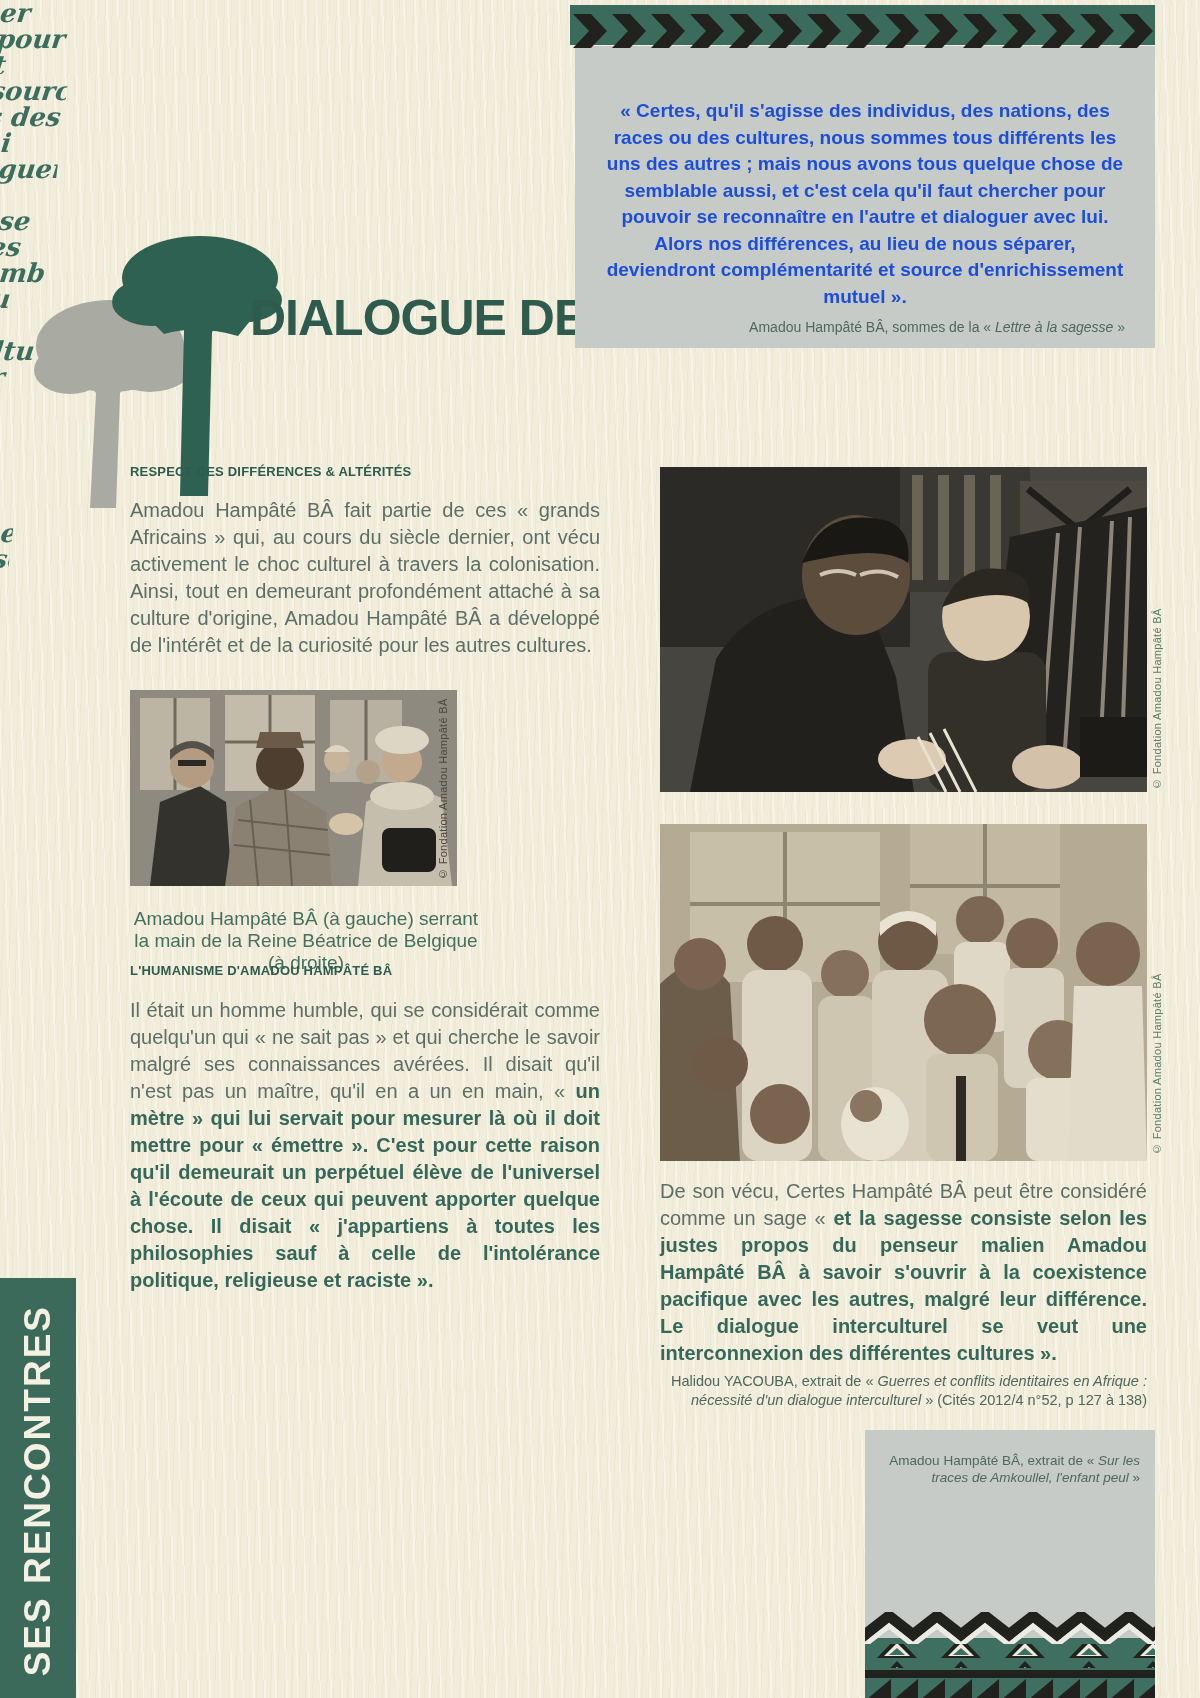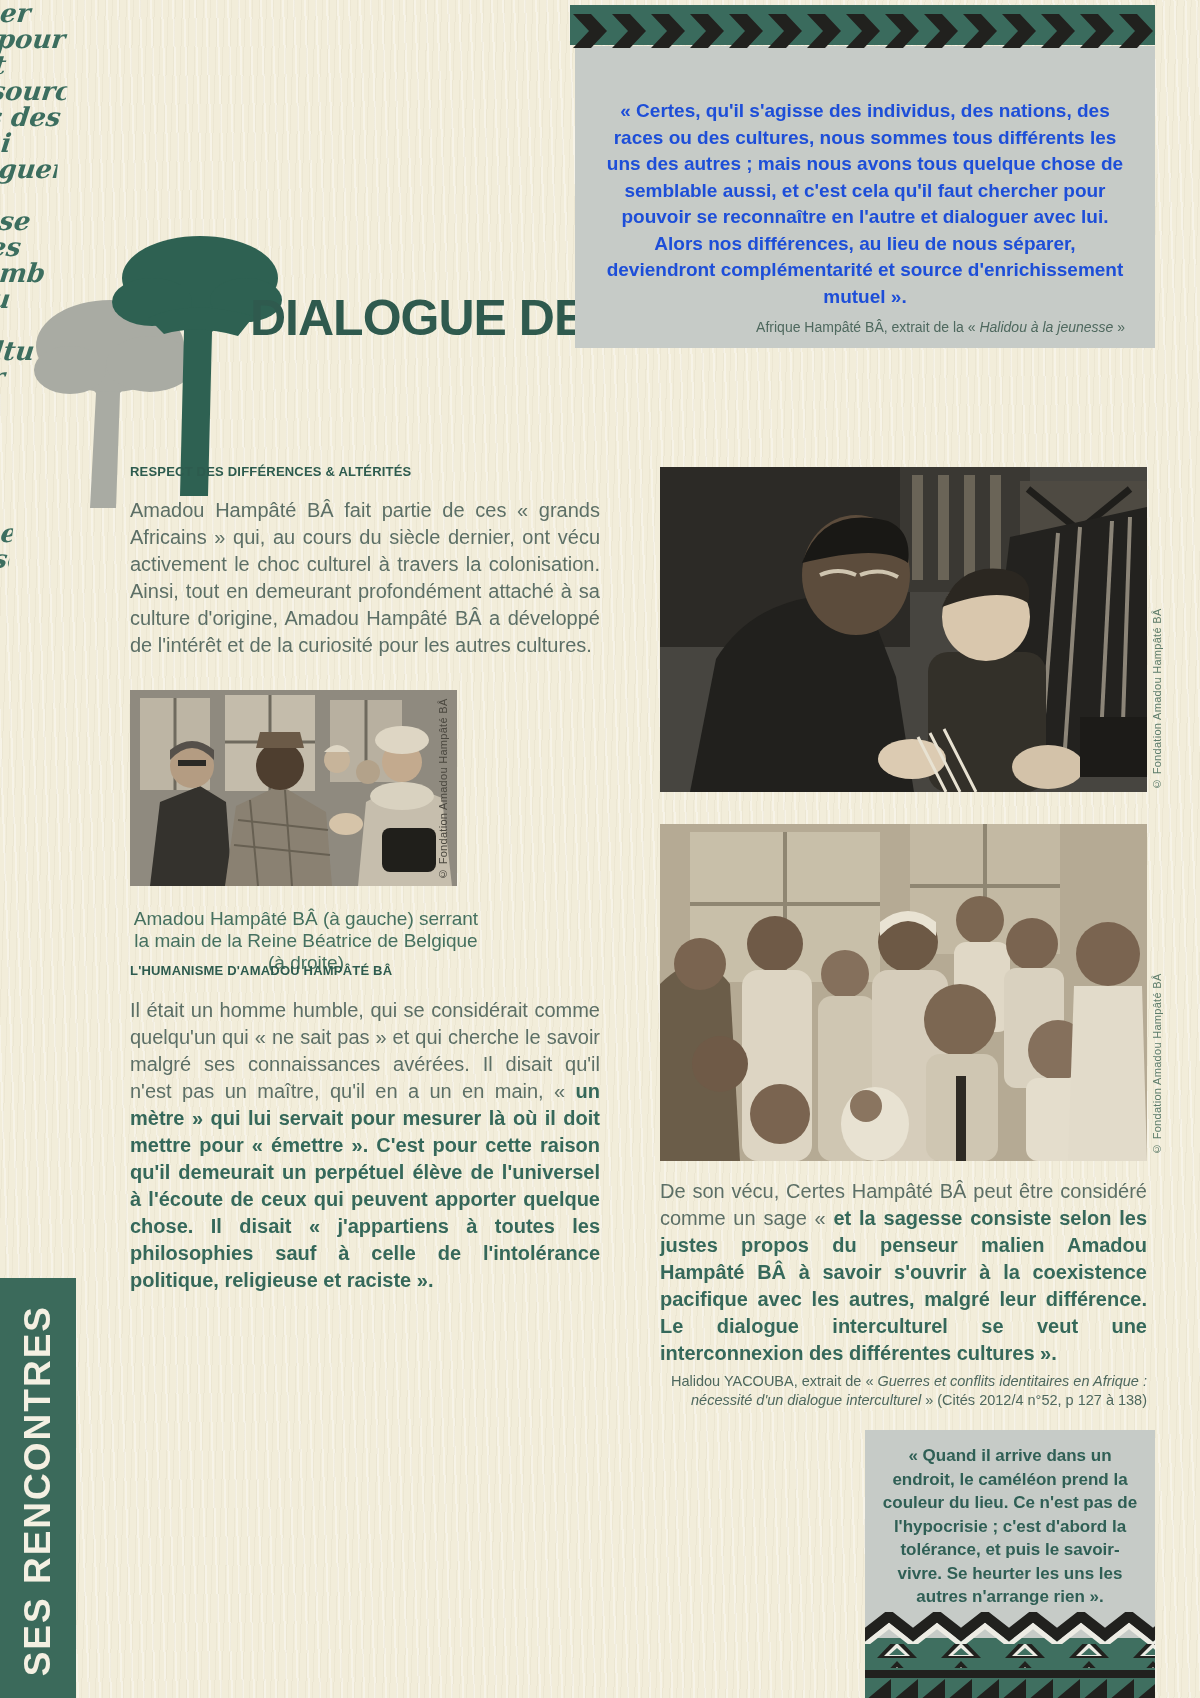--- a/index.html
+++ b/index.html
@@ -149,21 +149,21 @@
           <path d="M3 9 L21 9 L37 26 L21 43 L3 43 L19 26 Z" fill="#21211e"></path>
         </pattern>
       </defs>
       <rect width="585" height="40" fill="#3a6b5d"></rect>
       <rect y="4" width="585" height="50" fill="url(#arrpat)"></rect>
     </svg>
   </div>
 
   <div class="top-quote-box">
     <p class="quote-text">« Certes, qu'il s'agisse des individus, des nations, des races ou des cultures, nous sommes tous différents les uns des autres ; mais nous avons tous quelque chose de semblable aussi, et c'est cela qu'il faut chercher pour pouvoir se reconnaître en l'autre et dialoguer avec lui. Alors nos différences, au lieu de nous séparer, deviendront complémentarité et source d'enrichissement mutuel ».</p>
-    <p class="quote-attr"><span>Afrique Hampâté BÂ, extrait de la « </span><i>Halidou à la jeunesse</i><span> »</span></p>
+    <p class="quote-attr"><span>Amadou Hampâté BÂ, sommes de la « </span><i>Lettre à la sagesse</i><span> »</span></p>
   </div>
 
   <div class="logo">
     <svg width="260" height="330" viewBox="0 0 260 330">
       <g fill="#a9aba3">
         <polygon points="62,330 68,215 54,200 106,200 92,215 88,330"></polygon>
         <ellipse cx="82" cy="168" rx="74" ry="46"></ellipse>
         <ellipse cx="42" cy="192" rx="36" ry="24"></ellipse>
         <ellipse cx="122" cy="186" rx="44" ry="28"></ellipse>
       </g>
@@ -301,21 +301,20 @@
       <rect x="296" y="252" width="10" height="85" fill="#2e2a24"></rect>
     </svg>
   </div>
   <span class="v-credit" id="credit-children">© Fondation Amadou Hampâté BÂ</span>
 
   <p class="body-p" id="para-sage"><span>De son vécu, Certes Hampâté BÂ peut être considéré comme un sage « </span><b>et la sagesse consiste selon les justes propos du penseur malien Amadou Hampâté BÂ à savoir s'ouvrir à la coexistence pacifique avec les autres, malgré leur différence. Le dialogue interculturel se veut une interconnexion des différentes cultures ».</b></p>
 
   <p class="attr-block"><span>Halidou YACOUBA, extrait de « </span><i>Guerres et conflits identitaires en Afrique : nécessité d'un dialogue interculturel</i><span> » (Cités 2012/4 n°52, p 127 à 138)</span></p>
 
   <div class="bottom-quote-box">
-    <p class="quote-text">« Quand il arrive dans un endroit, le caméléon prend la couleur du lieu. Ce n'est pas de l'hypocrisie ; c'est d'abord la tolérance, et puis le savoir-vivre. Se heurter les uns les autres n'arrange rien ».</p>
     <p class="quote-attr"><span>Amadou Hampâté BÂ, extrait de « </span><i>Sur les traces de Amkoullel, l'enfant peul</i><span> »</span></p>
   </div>
 
   <div class="bottom-pattern">
     <svg width="290" height="86" viewBox="0 0 290 86">
       <defs>
         <pattern id="zzpat" width="48" height="34" patternUnits="userSpaceOnUse">
           <path d="M-4 26 L24 4 L52 26" fill="none" stroke="#21211e" stroke-width="11"></path>
           <path d="M-4 36 L24 14 L52 36" fill="none" stroke="#edece4" stroke-width="5"></path>
         </pattern>

